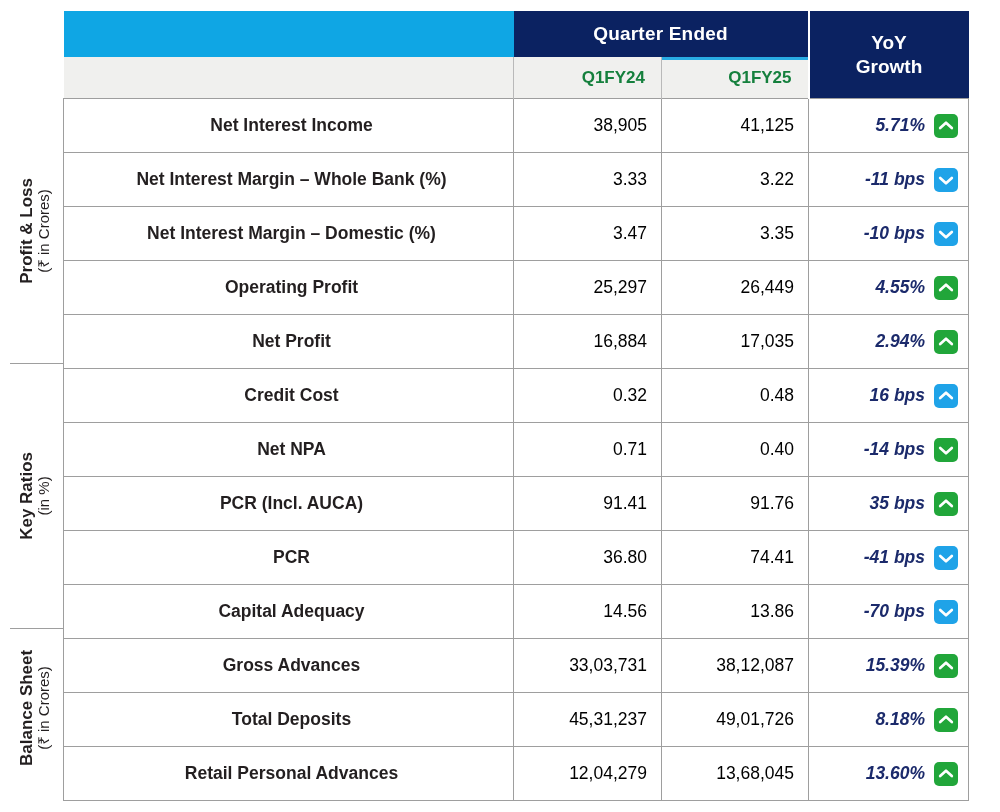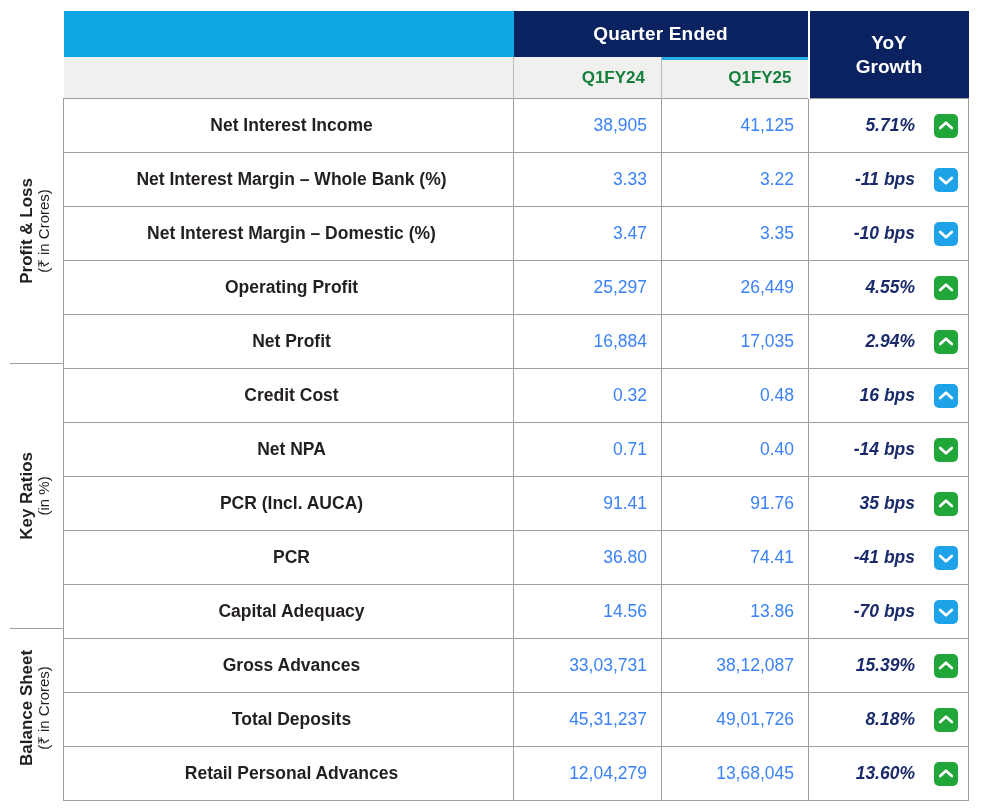--- a/index.html
+++ b/index.html
@@ -102,35 +102,35 @@
   td.lbl {
     color: #231f20;
     font-weight: bold;
     font-size: 17.5px;
     padding: 0 8px 0 14px;
     border-left: 1px solid #9e9e9e;
     border-right: 1px solid #9e9e9e;
     text-align: center;
   }
   td.num {
-    color: #3b82f6;
+    color: #000000;
     font-size: 17.5px;
     text-align: right;
     padding: 0 14px 0 6px;
     border-right: 1px solid #9e9e9e;
   }
   td.yoy {
     padding: 0 10px 0 6px;
     border-right: 1px solid #9e9e9e;
   }
   .yoy-inner {
     display: flex;
     align-items: center;
     justify-content: flex-end;
-    gap: 19px;
+    gap: 9px;
   }
   .yoy-val {
     color: #1B2A6B;
     font-size: 17.5px;
     font-style: italic;
     font-weight: bold;
     white-space: nowrap;
   }
   .badge {
     width: 24px;

